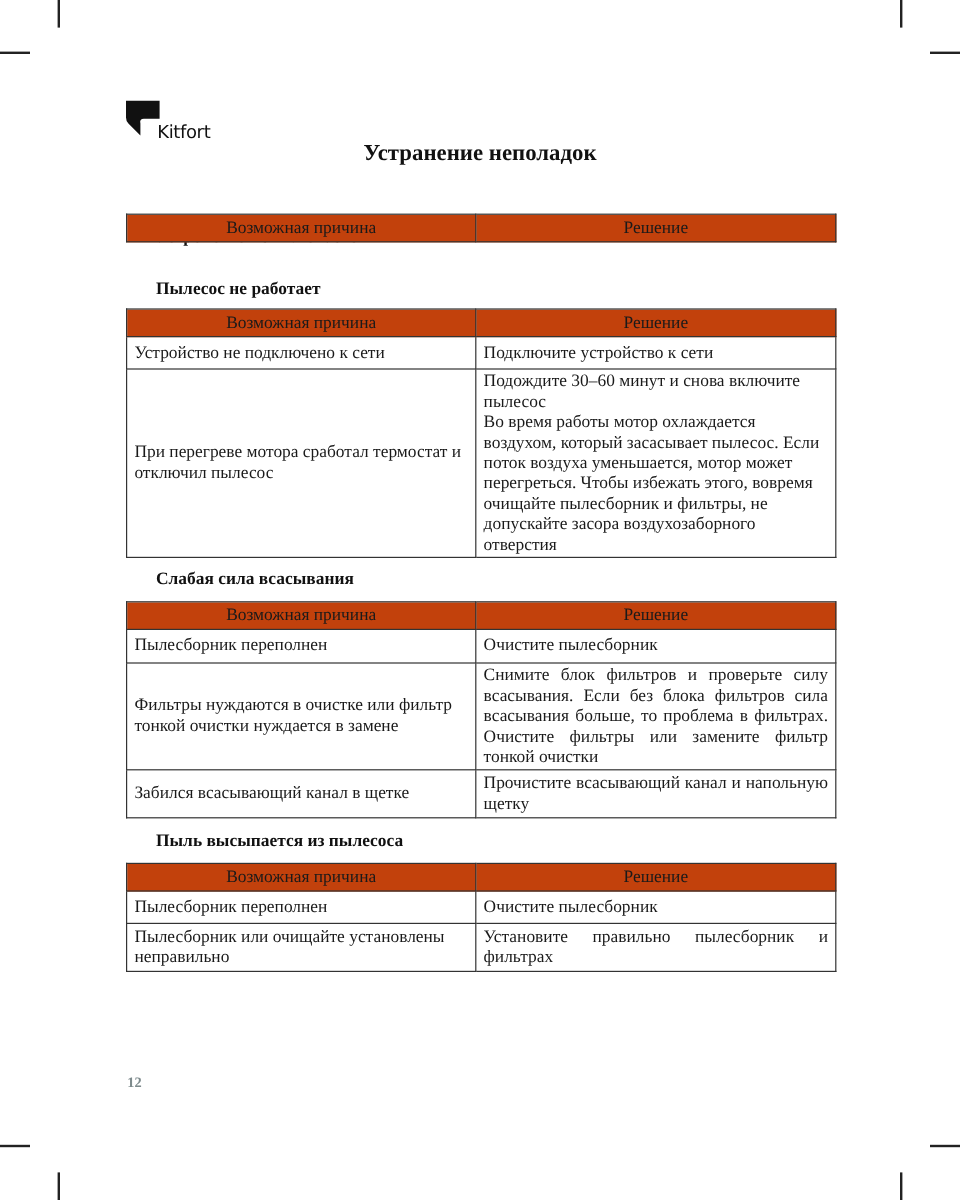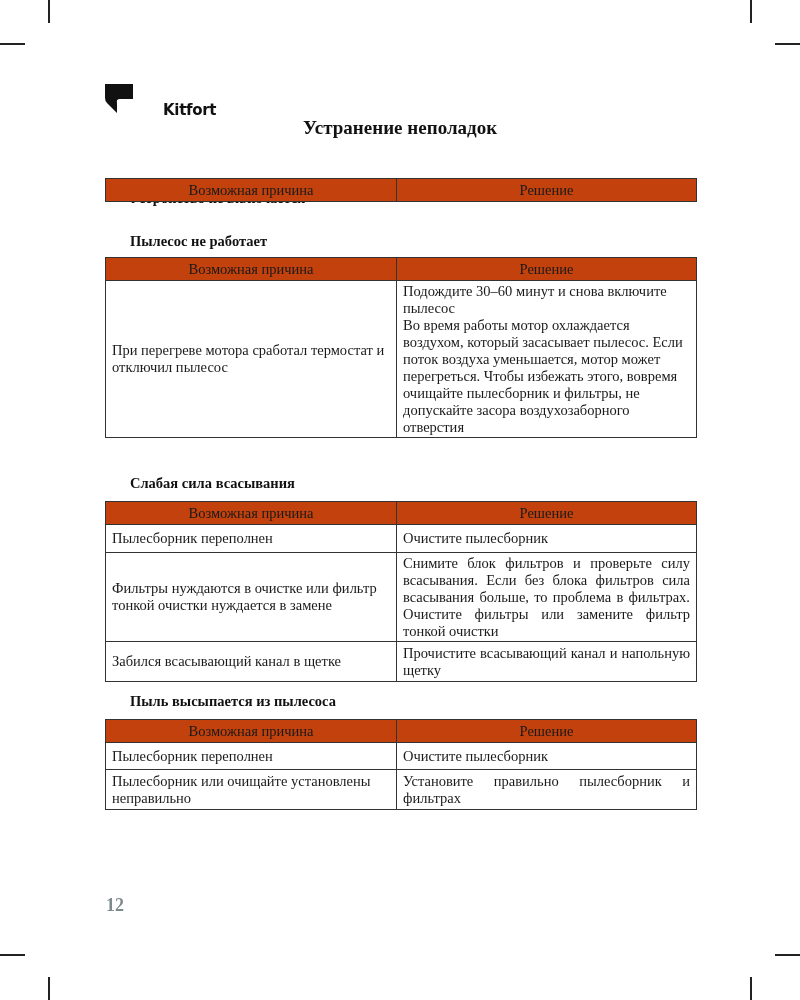--- a/index.html
+++ b/index.html
@@ -2,33 +2,33 @@
 <html><head>
 <meta charset="utf-8">
 <style>
   html, body { margin: 0; padding: 0; background: #ffffff; }
   body { width: 800px; height: 1000px; position: relative; overflow: hidden;
          font-family: "Liberation Serif", "DejaVu Serif", serif; color: #1a1a1a; }
   .crop { position: absolute; background: #222; }
   .logo { position: absolute; left: 104px; top: 83px; width: 90px; height: 38px; }
   .logo svg { position: absolute; left: 0; top: 0; }
   .logo-text { position: absolute; left: 27px; top: 18px; font-family: "DejaVu Sans", "Liberation Sans", sans-serif;
-               font-weight: bold; font-size: 15px; letter-spacing: -0.3px; color: #111; margin-left: 32px; }
+               font-weight: normal; font-size: 15px; letter-spacing: -0.3px; color: #111; }
   .title { position: absolute; left: 0; width: 800px; top: 117px; text-align: center;
            font-weight: bold; font-size: 19px; color: #111; }
   .sec-head { position: absolute; left: 130px; font-weight: bold; font-size: 14.5px; color: #111; }
   table.tbl { position: absolute; left: 105px; width: 591px; border-collapse: collapse;
               font-size: 14.5px; line-height: 17px; table-layout: fixed; }
   table.tbl th, table.tbl td { border: 1.5px solid #333; padding: 0 6px; vertical-align: middle; }
   table.tbl th { background: #c2410c; font-weight: normal; text-align: center; height: 22px; }
   table.tbl col.c1 { width: 291px; }
   table.tbl col.c2 { width: 300px; }
   td.just { text-align: justify; text-align-last: left; }
   td.top { vertical-align: top; padding-top: 3px; }
-  .pagenum { position: absolute; left: 106px; top: 895px; font-size: 18px; color: #7d8a8c; font-weight: bold; }
+  .pagenum { position: absolute; left: 106px; top: 895px; font-size: 12px; color: #7d8a8c; font-weight: bold; }
 </style>
 </head>
 <body>
 
 <div class="crop" style="left:48px;top:0;width:2px;height:23px;"></div>
 <div class="crop" style="left:0;top:43px;width:25px;height:2px;"></div>
 <div class="crop" style="left:750px;top:0;width:2px;height:23px;"></div>
 <div class="crop" style="left:775px;top:43px;width:25px;height:2px;"></div>
 <div class="crop" style="left:0;top:954px;width:25px;height:2px;"></div>
 <div class="crop" style="left:48px;top:977px;width:2px;height:23px;"></div>
@@ -61,20 +61,24 @@
 <div class="sec-head" style="top:233px;">Пылесос не работает</div>
 <table class="tbl" style="top:257px;">
   <colgroup>
       <col class="c1">
       <col class="c2">
     </colgroup>
   <tbody>
       <tr>
     <th>Возможная причина</th>
     <th>Решение</th>
+  </tr>
+  <tr style="height:27px;">
+    <td>Устройство не подключено к сети</td>
+    <td class="top">Подключите устройство к сети</td>
   </tr>
   <tr style="height:157px;">
     <td>При перегреве мотора сработал термостат и отключил пылесос</td>
     <td class="top">
       <div>Подождите 30–60 минут и снова включите пылесос</div>
       <div>Во время работы мотор охлаждается воздухом, который засасывает пылесос. Если поток воздуха уменьшается, мотор может перегреться. Чтобы избежать этого, вовремя очищайте пылесборник и фильтры, не допускайте засора воздухозаборного отверстия</div>
     </td>
   </tr>
 </tbody>
   </table>

